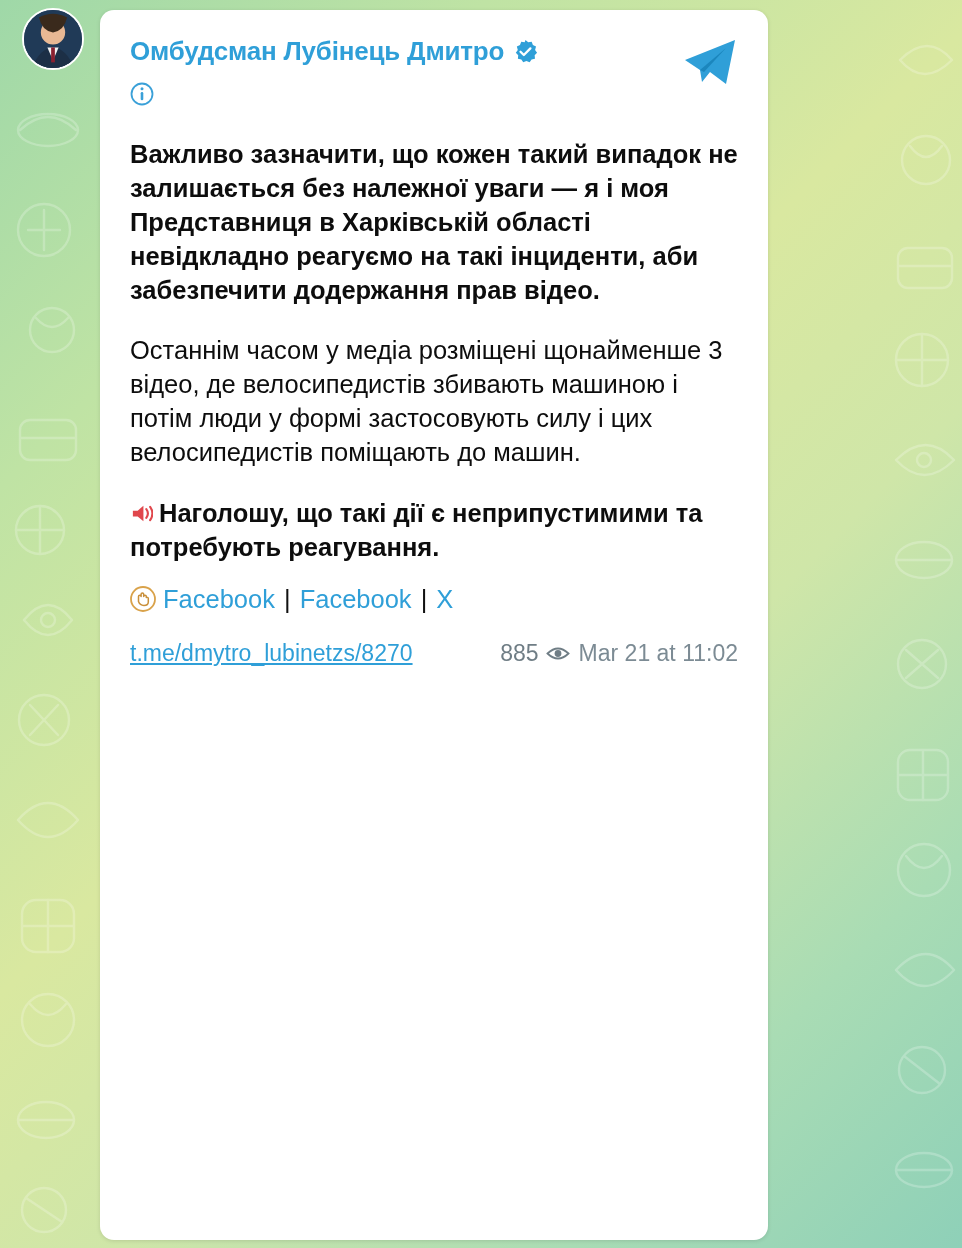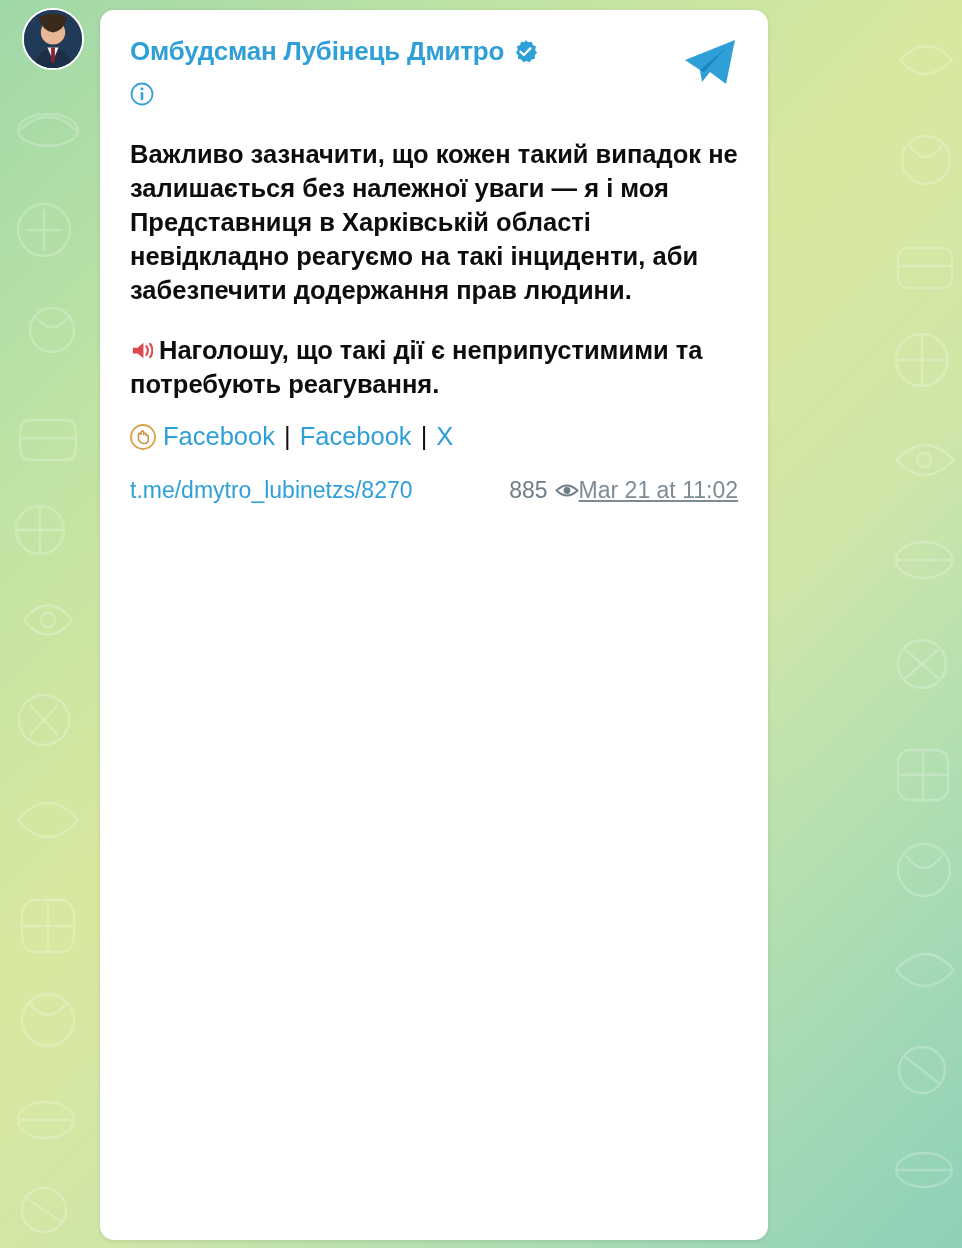--- a/index.html
+++ b/index.html
@@ -121,31 +121,32 @@
   .links-row a { color: #2f9fd8; text-decoration: none; }
   .sep { color: #111; margin: 0 9px; }
 
   .footer {
     display: flex;
     align-items: center;
     justify-content: space-between;
     font-size: 23px;
     padding-top: 4px;
   }
-  .permalink { color: #2f9fd8; }
+  .permalink { color: #2f9fd8; text-decoration: underline; }
   .meta {
     display: flex;
     align-items: center;
+    gap: 9px;
     color: #7c8b94;
     text-align: right;
   }
   .views { display: flex; align-items: center; gap: 7px; color: #6f7d85; }
   .eye { width: 24px; height: 17px; }
   .eye svg { display:block; width:100%; height:100%; }
-  .date { color: #7c8b94; text-decoration: underline; }
+  .date { color: #7c8b94; }
 </style>
 </head>
 <body>
 
 <div class="doodles">
   <svg viewBox="0 0 962 1248" xmlns="http://www.w3.org/2000/svg">
     <g fill="none" stroke="#ffffff" stroke-width="2.4" stroke-linecap="round" stroke-linejoin="round" opacity="0.75">
       <circle cx="44" cy="230" r="26"></circle>
       <path d="M28 230 h32 M44 210 v40"></path>
       <ellipse cx="48" cy="130" rx="30" ry="16"></ellipse>
@@ -233,22 +234,23 @@
     <p>
       <span class="info-icon">
         <svg viewBox="0 0 24 24" xmlns="http://www.w3.org/2000/svg">
           <circle cx="12" cy="12" r="10.5" fill="none" stroke="#3aa0d8" stroke-width="1.8"></circle>
           <circle cx="12" cy="6.8" r="1.5" fill="#3aa0d8"></circle>
           <rect x="10.7" y="10" width="2.6" height="8.2" rx="1.3" fill="#3aa0d8"></rect>
         </svg>
       </span>
     </p>
 
-    <p class="bold">Важливо зазначити, що кожен такий випадок не залишається без належної уваги — я і моя Представниця в Харківській області невідкладно реагуємо на такі інциденти, аби забезпечити додержання прав людини.</p>
-
+    <p class="bold">Важливо зазначити, що кожен такий випадок не залишається без належної уваги — я і моя Представниця в Харківській області невідкладно реагуємо на такі інциденти, аби забезпечити додержання прав відео.</p>
+
+    <p>Останнім часом у медіа розміщені щонайменше 3 відео, де велосипедистів збивають машиною і потім люди у формі застосовують силу і цих велосипедистів поміщають до машин.</p>
 
     <p class="bold last">
       <span class="loud-icon">
         <svg viewBox="0 0 24 24" xmlns="http://www.w3.org/2000/svg">
           <path d="M3 9 h5 l6 -5 v16 l-6 -5 h-5 z" fill="#e0474c"></path>
           <path d="M17 7.5 q3.4 4.5 0 9" fill="none" stroke="#e0474c" stroke-width="2.2" stroke-linecap="round"></path>
           <path d="M21 5 q4.8 7 0 14" fill="none" stroke="#e0474c" stroke-width="2.2" stroke-linecap="round"></path>
         </svg>
       </span><span>Наголошу, що такі дії є неприпустимими та потребують реагування.</span>
     </p>

